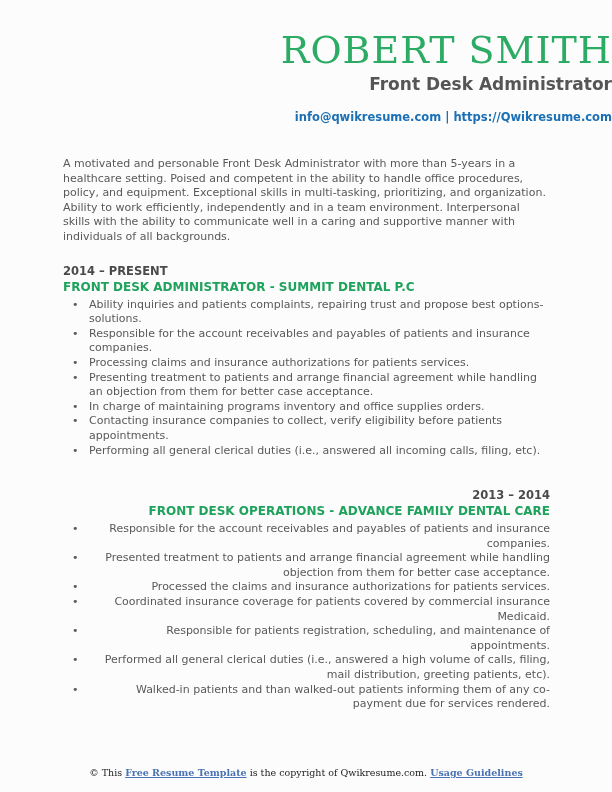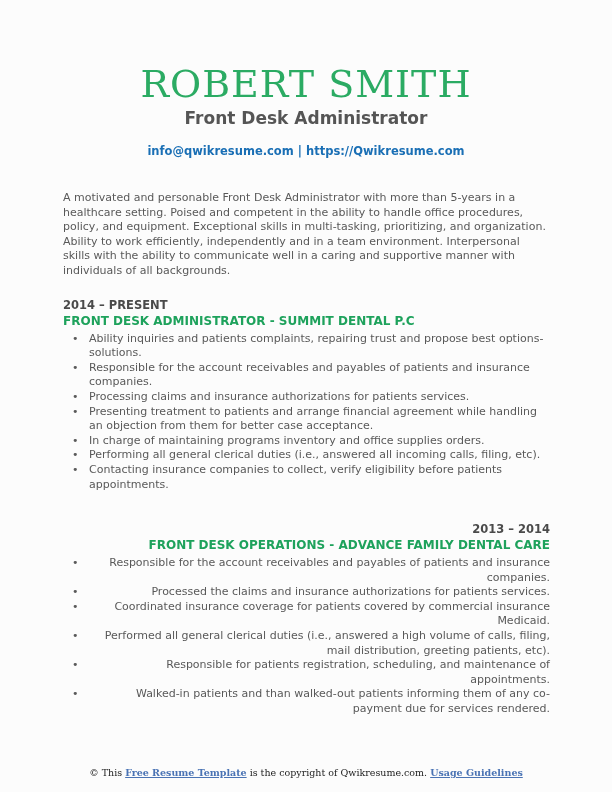--- a/index.html
+++ b/index.html
@@ -8,21 +8,21 @@
     height: 792px;
     background: #fcfcfc;
     position: relative;
     overflow: hidden;
     font-family: "DejaVu Sans", "Liberation Sans", sans-serif;
   }
   .page {
     position: absolute;
     inset: 0;
   }
-  header { text-align: center; padding-top: 28px; margin-top: 34px; }
+  header { text-align: right; padding-top: 28px; }
   .name {
     margin: 0;
     font-family: "DejaVu Serif", "Liberation Serif", serif;
     font-weight: 400;
     font-size: 38px;
     line-height: 44px;
     letter-spacing: 1px;
     color: #2bab63;
   }
   .job-title {
@@ -115,34 +115,35 @@
 
     <section class="exp-section">
       <div class="dates">2014 – PRESENT</div>
       <div class="job-heading">FRONT DESK ADMINISTRATOR - SUMMIT DENTAL P.C</div>
       <ul class="duties">
         <li>Ability inquiries and patients complaints, repairing trust and propose best options-solutions.</li>
         <li>Responsible for the account receivables and payables of patients and insurance companies.</li>
         <li>Processing claims and insurance authorizations for patients services.</li>
         <li>Presenting treatment to patients and arrange financial agreement while handling an objection from them for better case acceptance.</li>
         <li>In charge of maintaining programs inventory and office supplies orders.</li>
+        <li>Contacting insurance companies to collect, verify eligibility before patients appointments.</li>
         <li>Performing all general clerical duties (i.e., answered all incoming calls, filing, etc).</li>
-        <li>Contacting insurance companies to collect, verify eligibility before patients appointments.</li>
       </ul>
     </section>
 
     <section class="exp-section second">
       <div class="dates">2013 – 2014</div>
       <div class="job-heading">FRONT DESK OPERATIONS - ADVANCE FAMILY DENTAL CARE</div>
       <ul class="duties">
         <li>Responsible for the account receivables and payables of patients and insurance companies.</li>
+        <li>Presented treatment to patients and arrange financial agreement while handling objection from them for better case acceptance.</li>
         <li>Processed the claims and insurance authorizations for patients services.</li>
         <li>Coordinated insurance coverage for patients covered by commercial insurance Medicaid.</li>
+        <li>Responsible for patients registration, scheduling, and maintenance of appointments.</li>
         <li>Performed all general clerical duties (i.e., answered a high volume of calls, filing, mail distribution, greeting patients, etc).</li>
-        <li>Responsible for patients registration, scheduling, and maintenance of appointments.</li>
         <li>Walked-in patients and than walked-out patients informing them of any co-payment due for services rendered.</li>
       </ul>
     </section>
 
   </div>
 
   <footer>
     <span>© This </span><a>Free Resume Template</a><span> is the copyright of Qwikresume.com. </span><a>Usage Guidelines</a>
   </footer>
 

